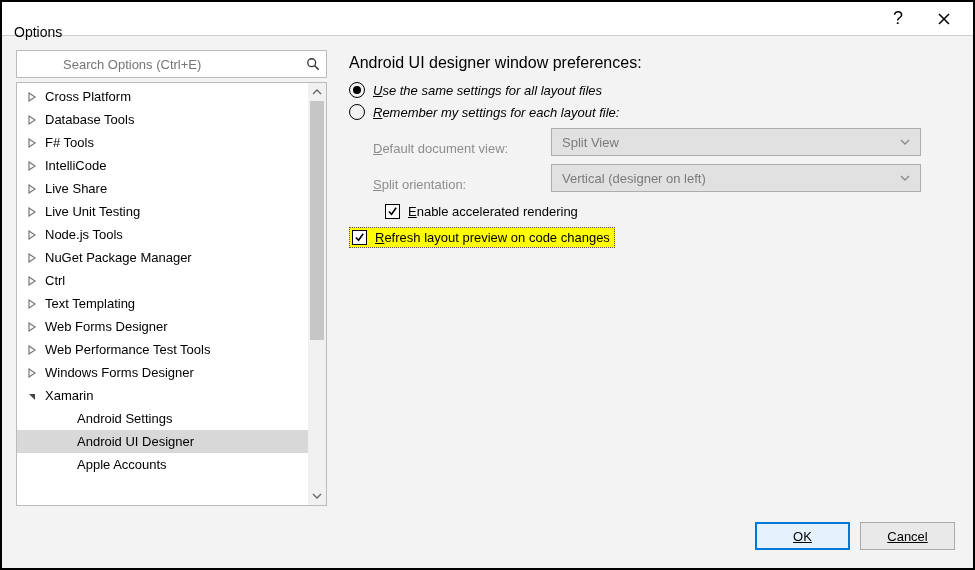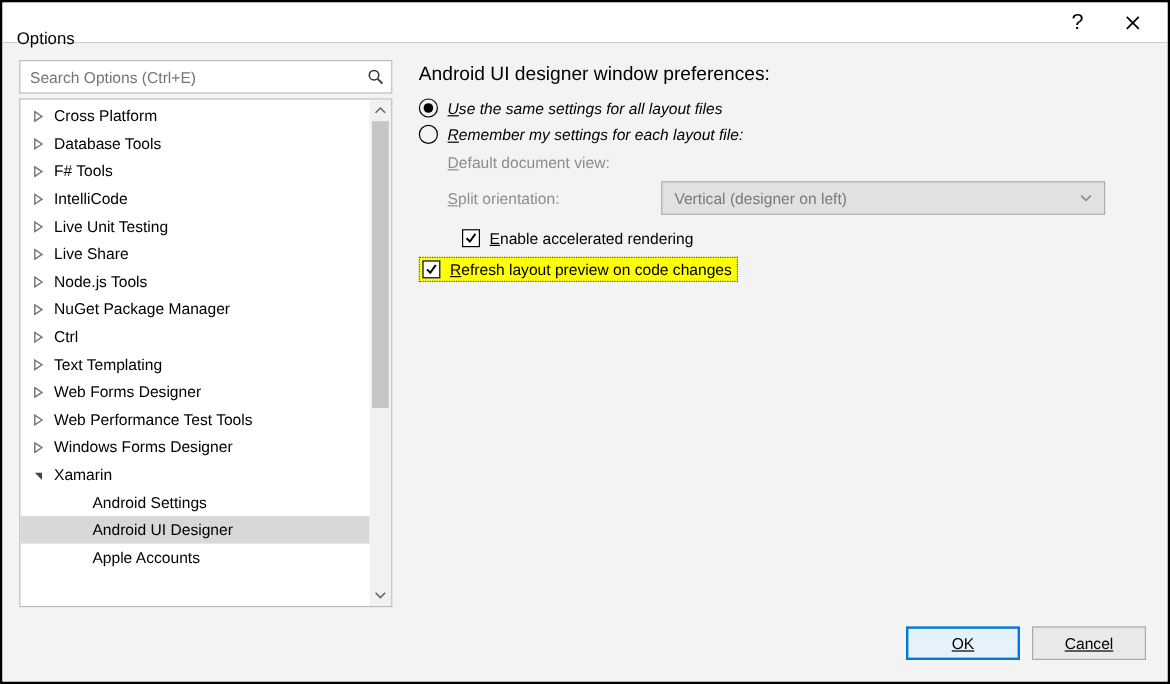--- a/index.html
+++ b/index.html
@@ -58,20 +58,21 @@
       height: 28px;
       padding: 0 6px 0 8px;
     }
     .search-wrap input {
       flex: 1;
       border: none;
       outline: none;
       font: inherit;
       background: transparent;
       color: #0f766e;
+      margin-left: 38px;
     }
     .search-wrap .icon { display: flex; align-items: center; color: #555; }
     .tree-outer {
       flex: 1;
       background: #fff;
       border: 1px solid #bbb;
       border-top: 1px solid #bbb;
       margin-top: 4px;
       position: relative;
       overflow: hidden;
@@ -141,21 +142,21 @@
       width: 16px; height: 16px; border-radius: 50%;
       border: 1.5px solid #000; display: flex; align-items: center; justify-content: center;
       flex-shrink: 0;
     }
     .radio.checked::after {
       content: ""; width: 8px; height: 8px; border-radius: 50%; background: #000;
     }
     .radio-row .lbl u { text-decoration: underline; }
     .sub-row {
       display: flex;
-      align-items: center;
+      align-items: flex-end;
       margin: 8px 0 8px 24px;
       gap: 8px;
     }
     .sub-row .sub-label { width: 170px; color: #8d8d8d; }
     .sub-row .sub-label u { text-decoration: underline; }
     .combo {
       flex: 1;
       max-width: 370px;
       height: 28px;
       border: 1px solid #adadad;
@@ -274,29 +275,29 @@
                 </svg>
               </span>
               <span class="label">IntelliCode</span>
             </div>
             <div class="tree-item">
               <span class="expander">
                 <svg viewBox="0 0 10 10">
                   <path d="M2 1 L8 5 L2 9 Z" fill="none" stroke="#777" stroke-width="1.2"></path>
                 </svg>
               </span>
+              <span class="label">Live Share</span>
+            </div>
+            <div class="tree-item">
+              <span class="expander">
+                <svg viewBox="0 0 10 10">
+                  <path d="M2 1 L8 5 L2 9 Z" fill="none" stroke="#777" stroke-width="1.2"></path>
+                </svg>
+              </span>
               <span class="label">Live Unit Testing</span>
-            </div>
-            <div class="tree-item">
-              <span class="expander">
-                <svg viewBox="0 0 10 10">
-                  <path d="M2 1 L8 5 L2 9 Z" fill="none" stroke="#777" stroke-width="1.2"></path>
-                </svg>
-              </span>
-              <span class="label">Live Share</span>
             </div>
             <div class="tree-item">
               <span class="expander">
                 <svg viewBox="0 0 10 10">
                   <path d="M2 1 L8 5 L2 9 Z" fill="none" stroke="#777" stroke-width="1.2"></path>
                 </svg>
               </span>
               <span class="label">Node.js Tools</span>
             </div>
             <div class="tree-item">
@@ -393,20 +394,28 @@
         <span class="radio checked"></span>
         <span class="lbl"><u>U</u><span>se the same settings for all layout files</span></span>
       </div>
       <div class="radio-row">
         <span class="radio"></span>
         <span class="lbl"><u>R</u><span>emember my settings for each layout file:</span></span>
       </div>
 
       <div class="sub-row">
         <span class="sub-label"><u>D</u><span>efault document view:</span></span>
+        <div class="combo">
+          <span>Split View</span>
+          <span class="caret">
+              <svg width="10" height="10" viewBox="0 0 10 10">
+                <path d="M1 3 L5 7 L9 3" stroke="#8a8a8a" stroke-width="1.4" fill="none"></path>
+              </svg>
+            </span>
+        </div>
       </div>
       <div class="sub-row">
         <span class="sub-label"><u>S</u><span>plit orientation:</span></span>
         <div class="combo">
           <span>Vertical (designer on left)</span>
           <span class="caret">
               <svg width="10" height="10" viewBox="0 0 10 10">
                 <path d="M1 3 L5 7 L9 3" stroke="#8a8a8a" stroke-width="1.4" fill="none"></path>
               </svg>
             </span>

